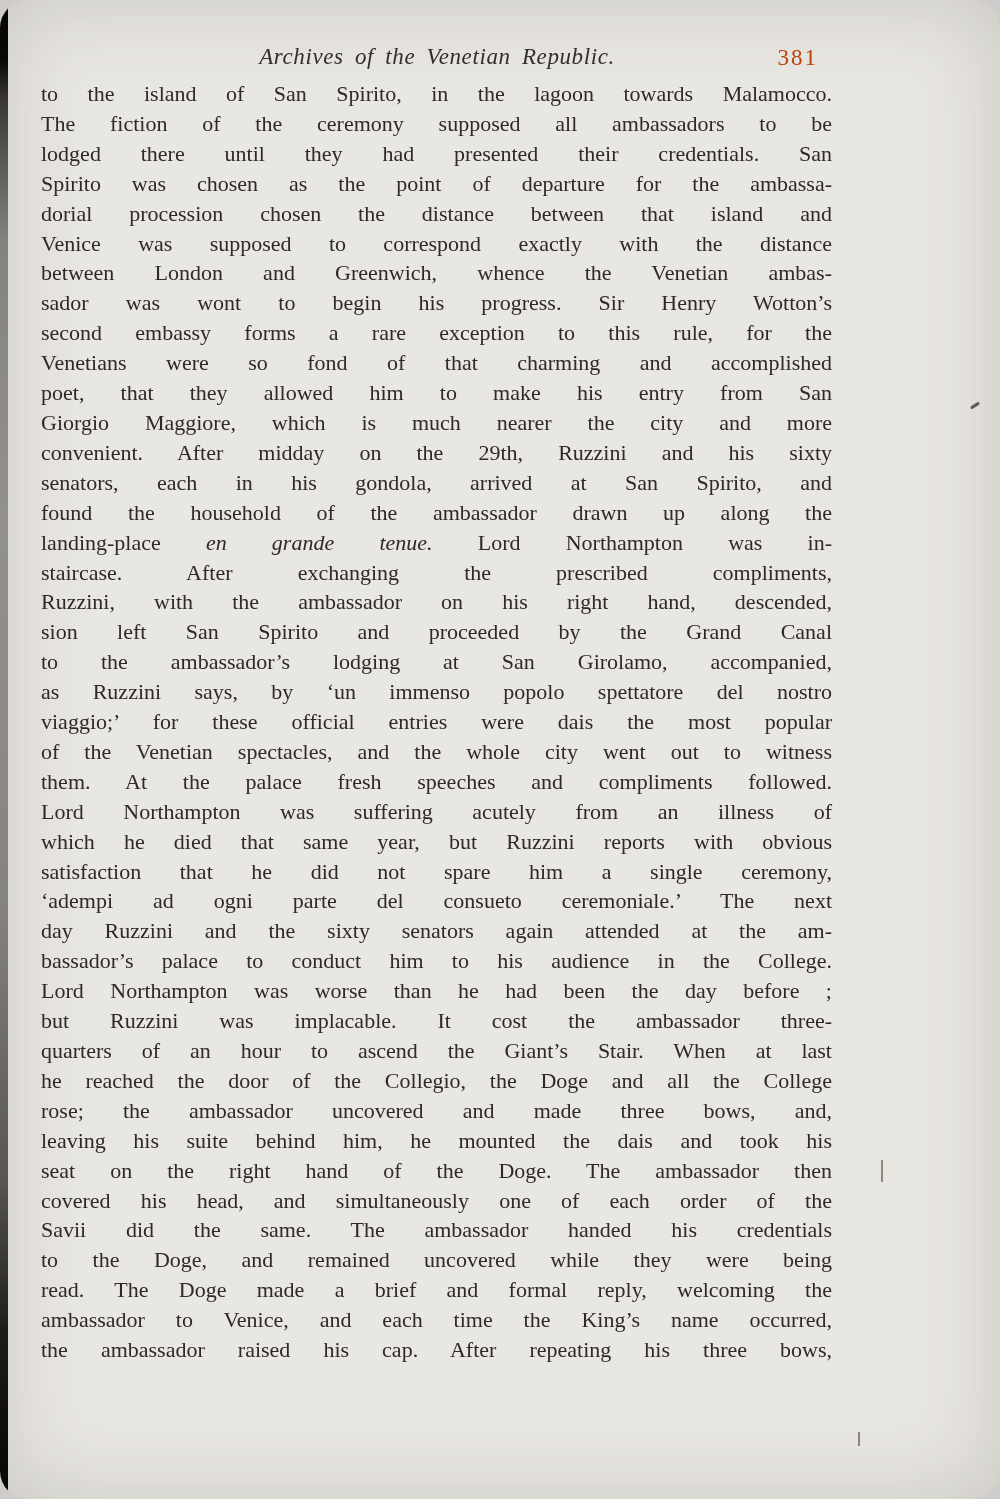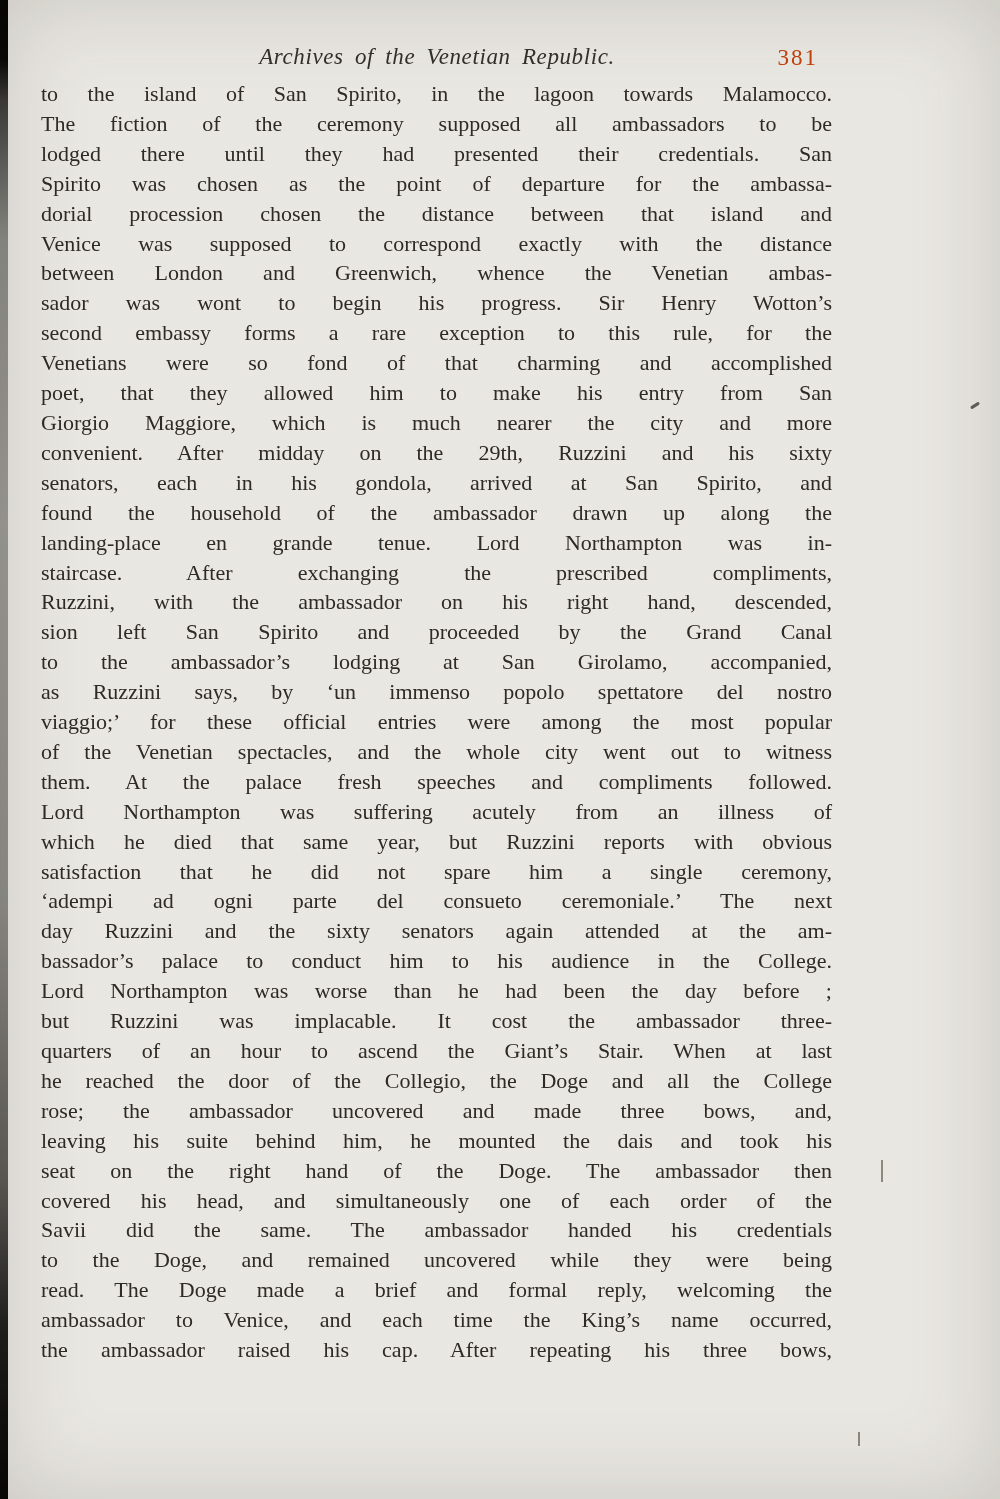--- a/index.html
+++ b/index.html
@@ -8,20 +8,21 @@
     background: #cfcdc9;
   }
   .page {
     position: relative;
     width: 1000px;
     height: 1499px;
     background: #e9e7e2;
     overflow: hidden;
     font-family: "Liberation Serif", serif;
     color: #2e2a26;
+    border-radius: 28px;
   }
   .page::after {
     content: "";
     position: absolute;
     inset: 0;
     box-shadow: inset 0 0 90px rgba(60, 55, 45, 0.18);
     pointer-events: none;
   }
   .scan-edge {
     position: absolute;
@@ -72,20 +73,21 @@
     width: 791px;
     font-size: 22px;
     line-height: 29.9px;
   }
   .line {
     text-align: justify;
     text-align-last: justify;
     -moz-text-align-last: justify;
   }
   .it {
+    font-style: italic;
   }
   .mark-accent {
     position: absolute;
     left: 970px;
     top: 404px;
     width: 10px;
     height: 3px;
     background: #4a4640;
     transform: rotate(-32deg);
     border-radius: 2px;
@@ -135,21 +137,21 @@
       <div class="line"><span>Giorgio Maggiore, which is much nearer the city and more</span></div>
       <div class="line"><span>convenient. After midday on the 29th, Ruzzini and his sixty</span></div>
       <div class="line"><span>senators, each in his gondola, arrived at San Spirito, and</span></div>
       <div class="line"><span>found the household of the ambassador drawn up along the</span></div>
       <div class="line"><span>landing-place </span><span class="it">en grande tenue.</span><span> Lord Northampton was in-</span></div>
       <div class="line"><span>staircase. After exchanging the prescribed compliments,</span></div>
       <div class="line"><span>Ruzzini, with the ambassador on his right hand, descended,</span></div>
       <div class="line"><span>sion left San Spirito and proceeded by the Grand Canal</span></div>
       <div class="line"><span>to the ambassador’s lodging at San Girolamo, accompanied,</span></div>
       <div class="line"><span>as Ruzzini says, by ‘un immenso popolo spettatore del nostro</span></div>
-      <div class="line"><span>viaggio;’ for these official entries were among the most popular</span></div>
+      <div class="line"><span>viaggio;’ for these official entries were dais the most popular</span></div>
       <div class="line"><span>of the Venetian spectacles, and the whole city went out to witness</span></div>
       <div class="line"><span>them. At the palace fresh speeches and compliments followed.</span></div>
       <div class="line"><span>Lord Northampton was suffering acutely from an illness of</span></div>
       <div class="line"><span>which he died that same year, but Ruzzini reports with obvious</span></div>
       <div class="line"><span>satisfaction that he did not spare him a single ceremony,</span></div>
       <div class="line"><span>‘adempi ad ogni parte del consueto ceremoniale.’ The next</span></div>
       <div class="line"><span>day Ruzzini and the sixty senators again attended at the am-</span></div>
       <div class="line"><span>bassador’s palace to conduct him to his audience in the College.</span></div>
       <div class="line"><span>Lord Northampton was worse than he had been the day before ;</span></div>
       <div class="line"><span>but Ruzzini was implacable. It cost the ambassador three-</span></div>

